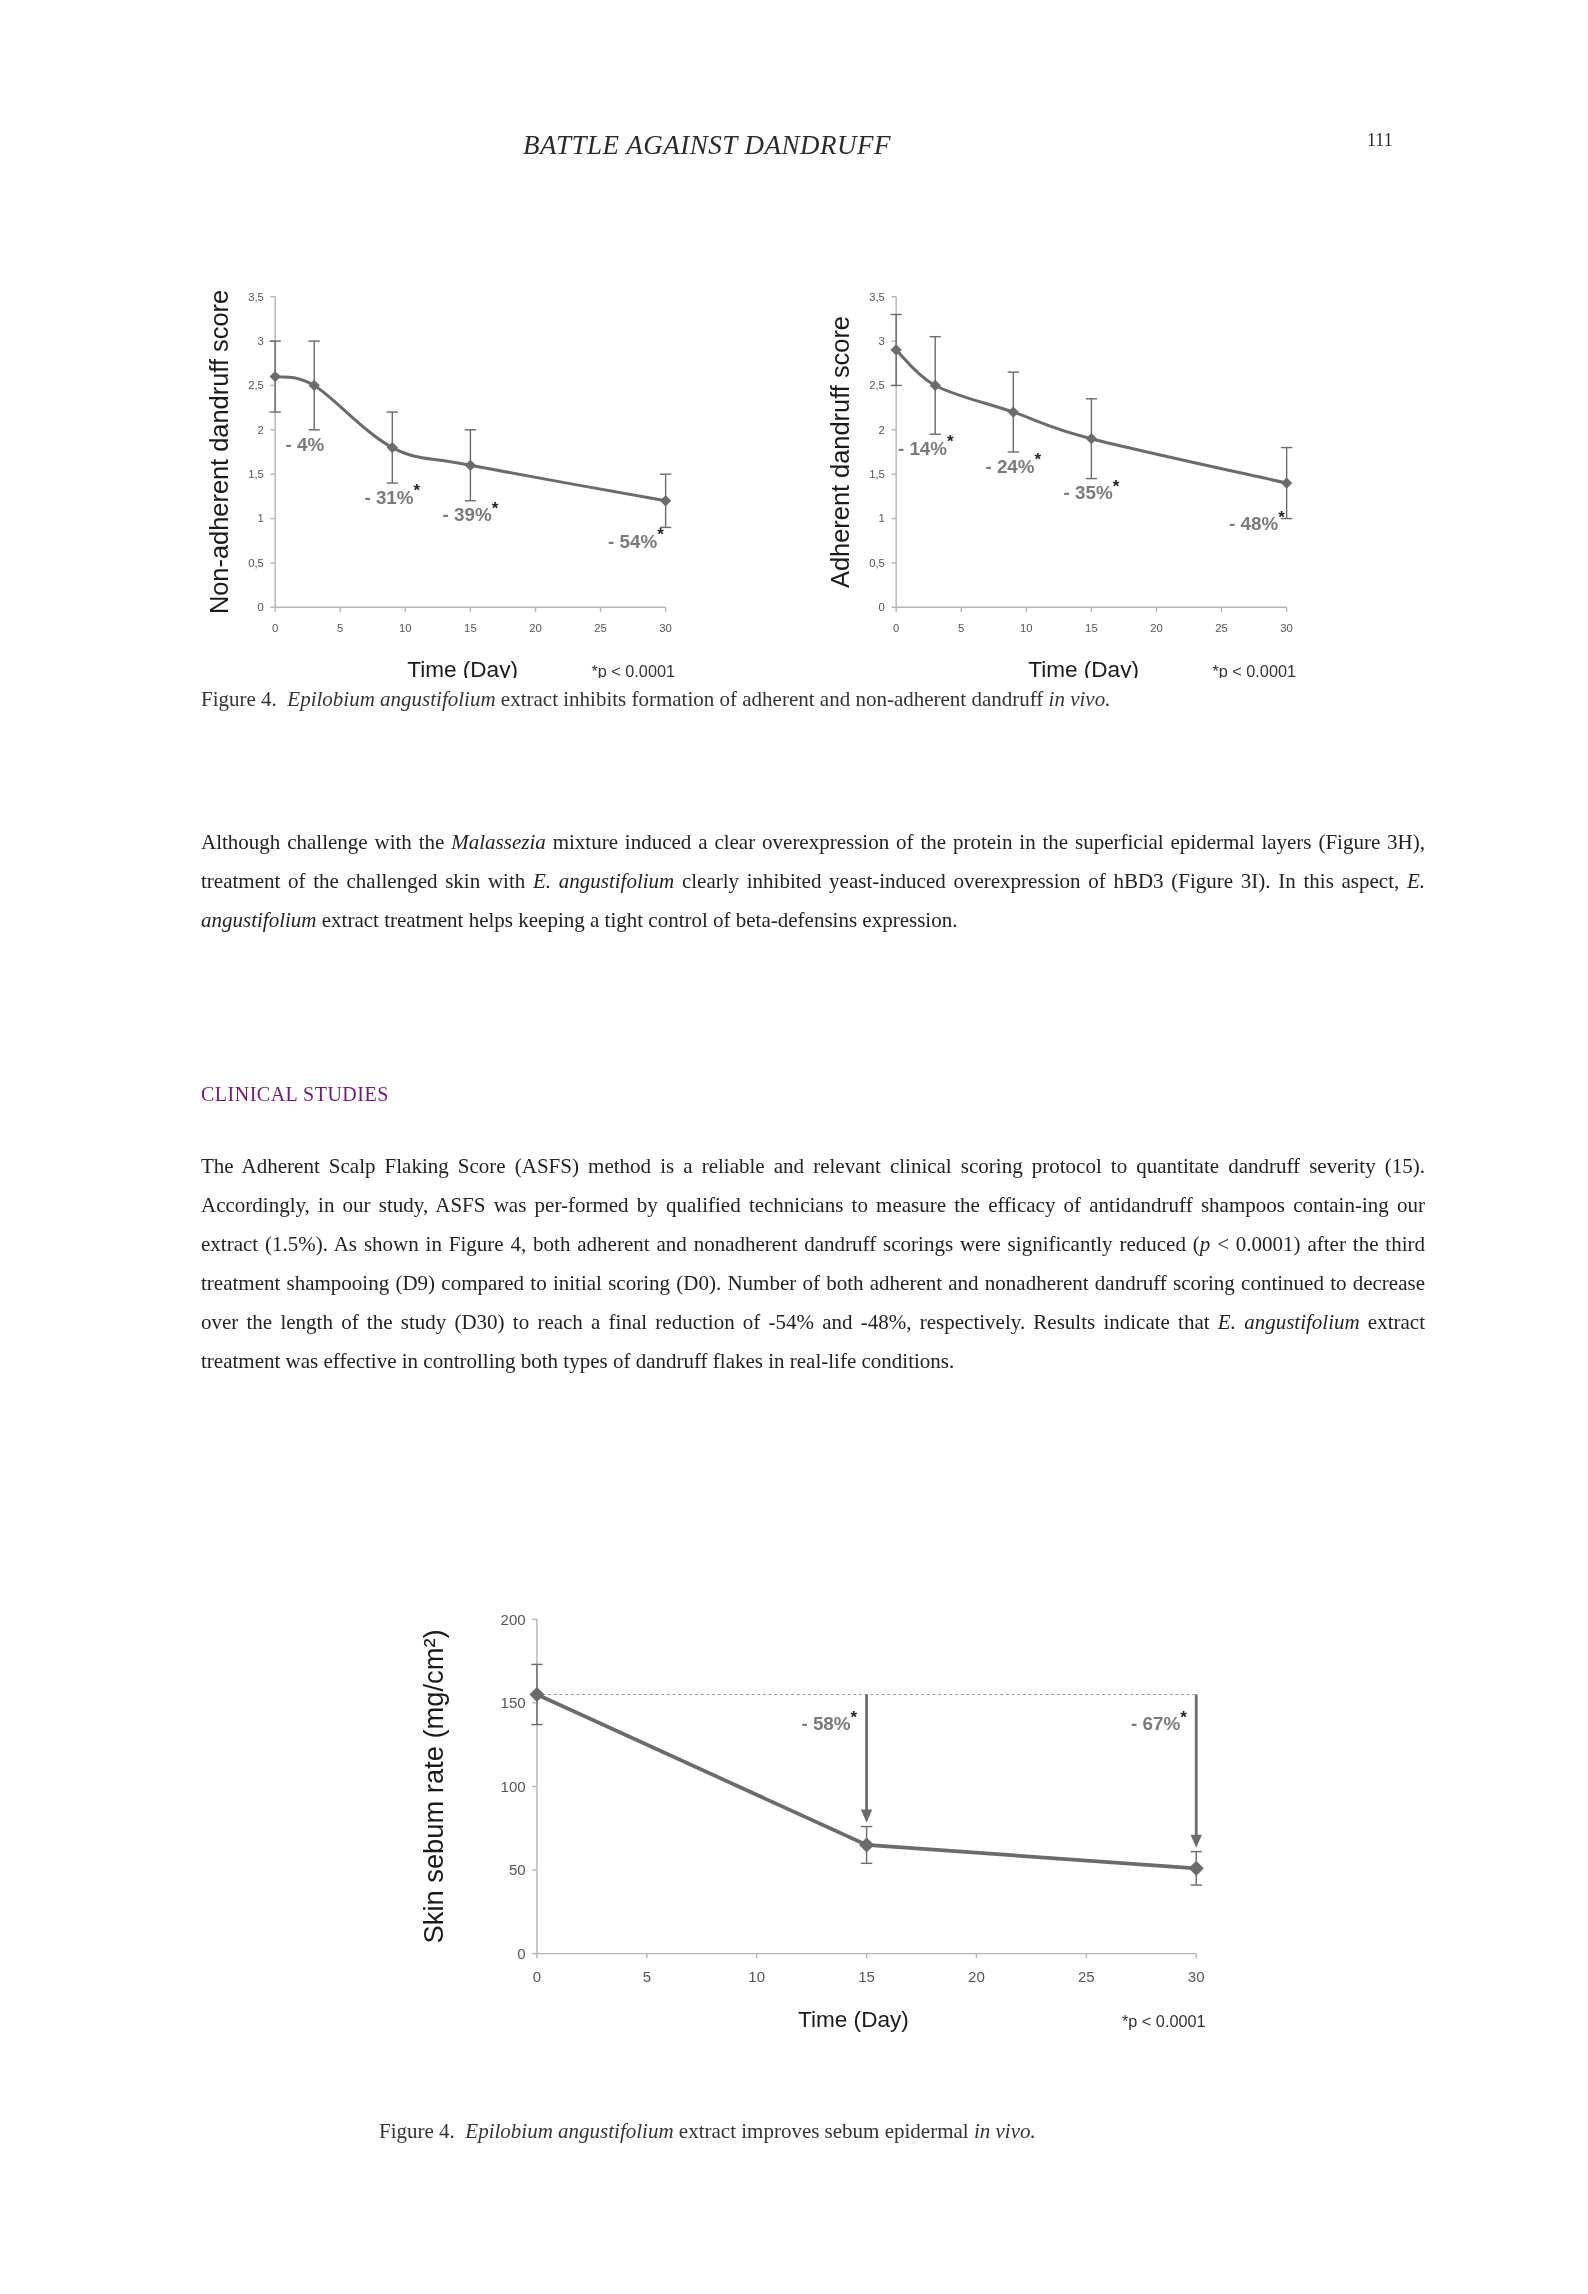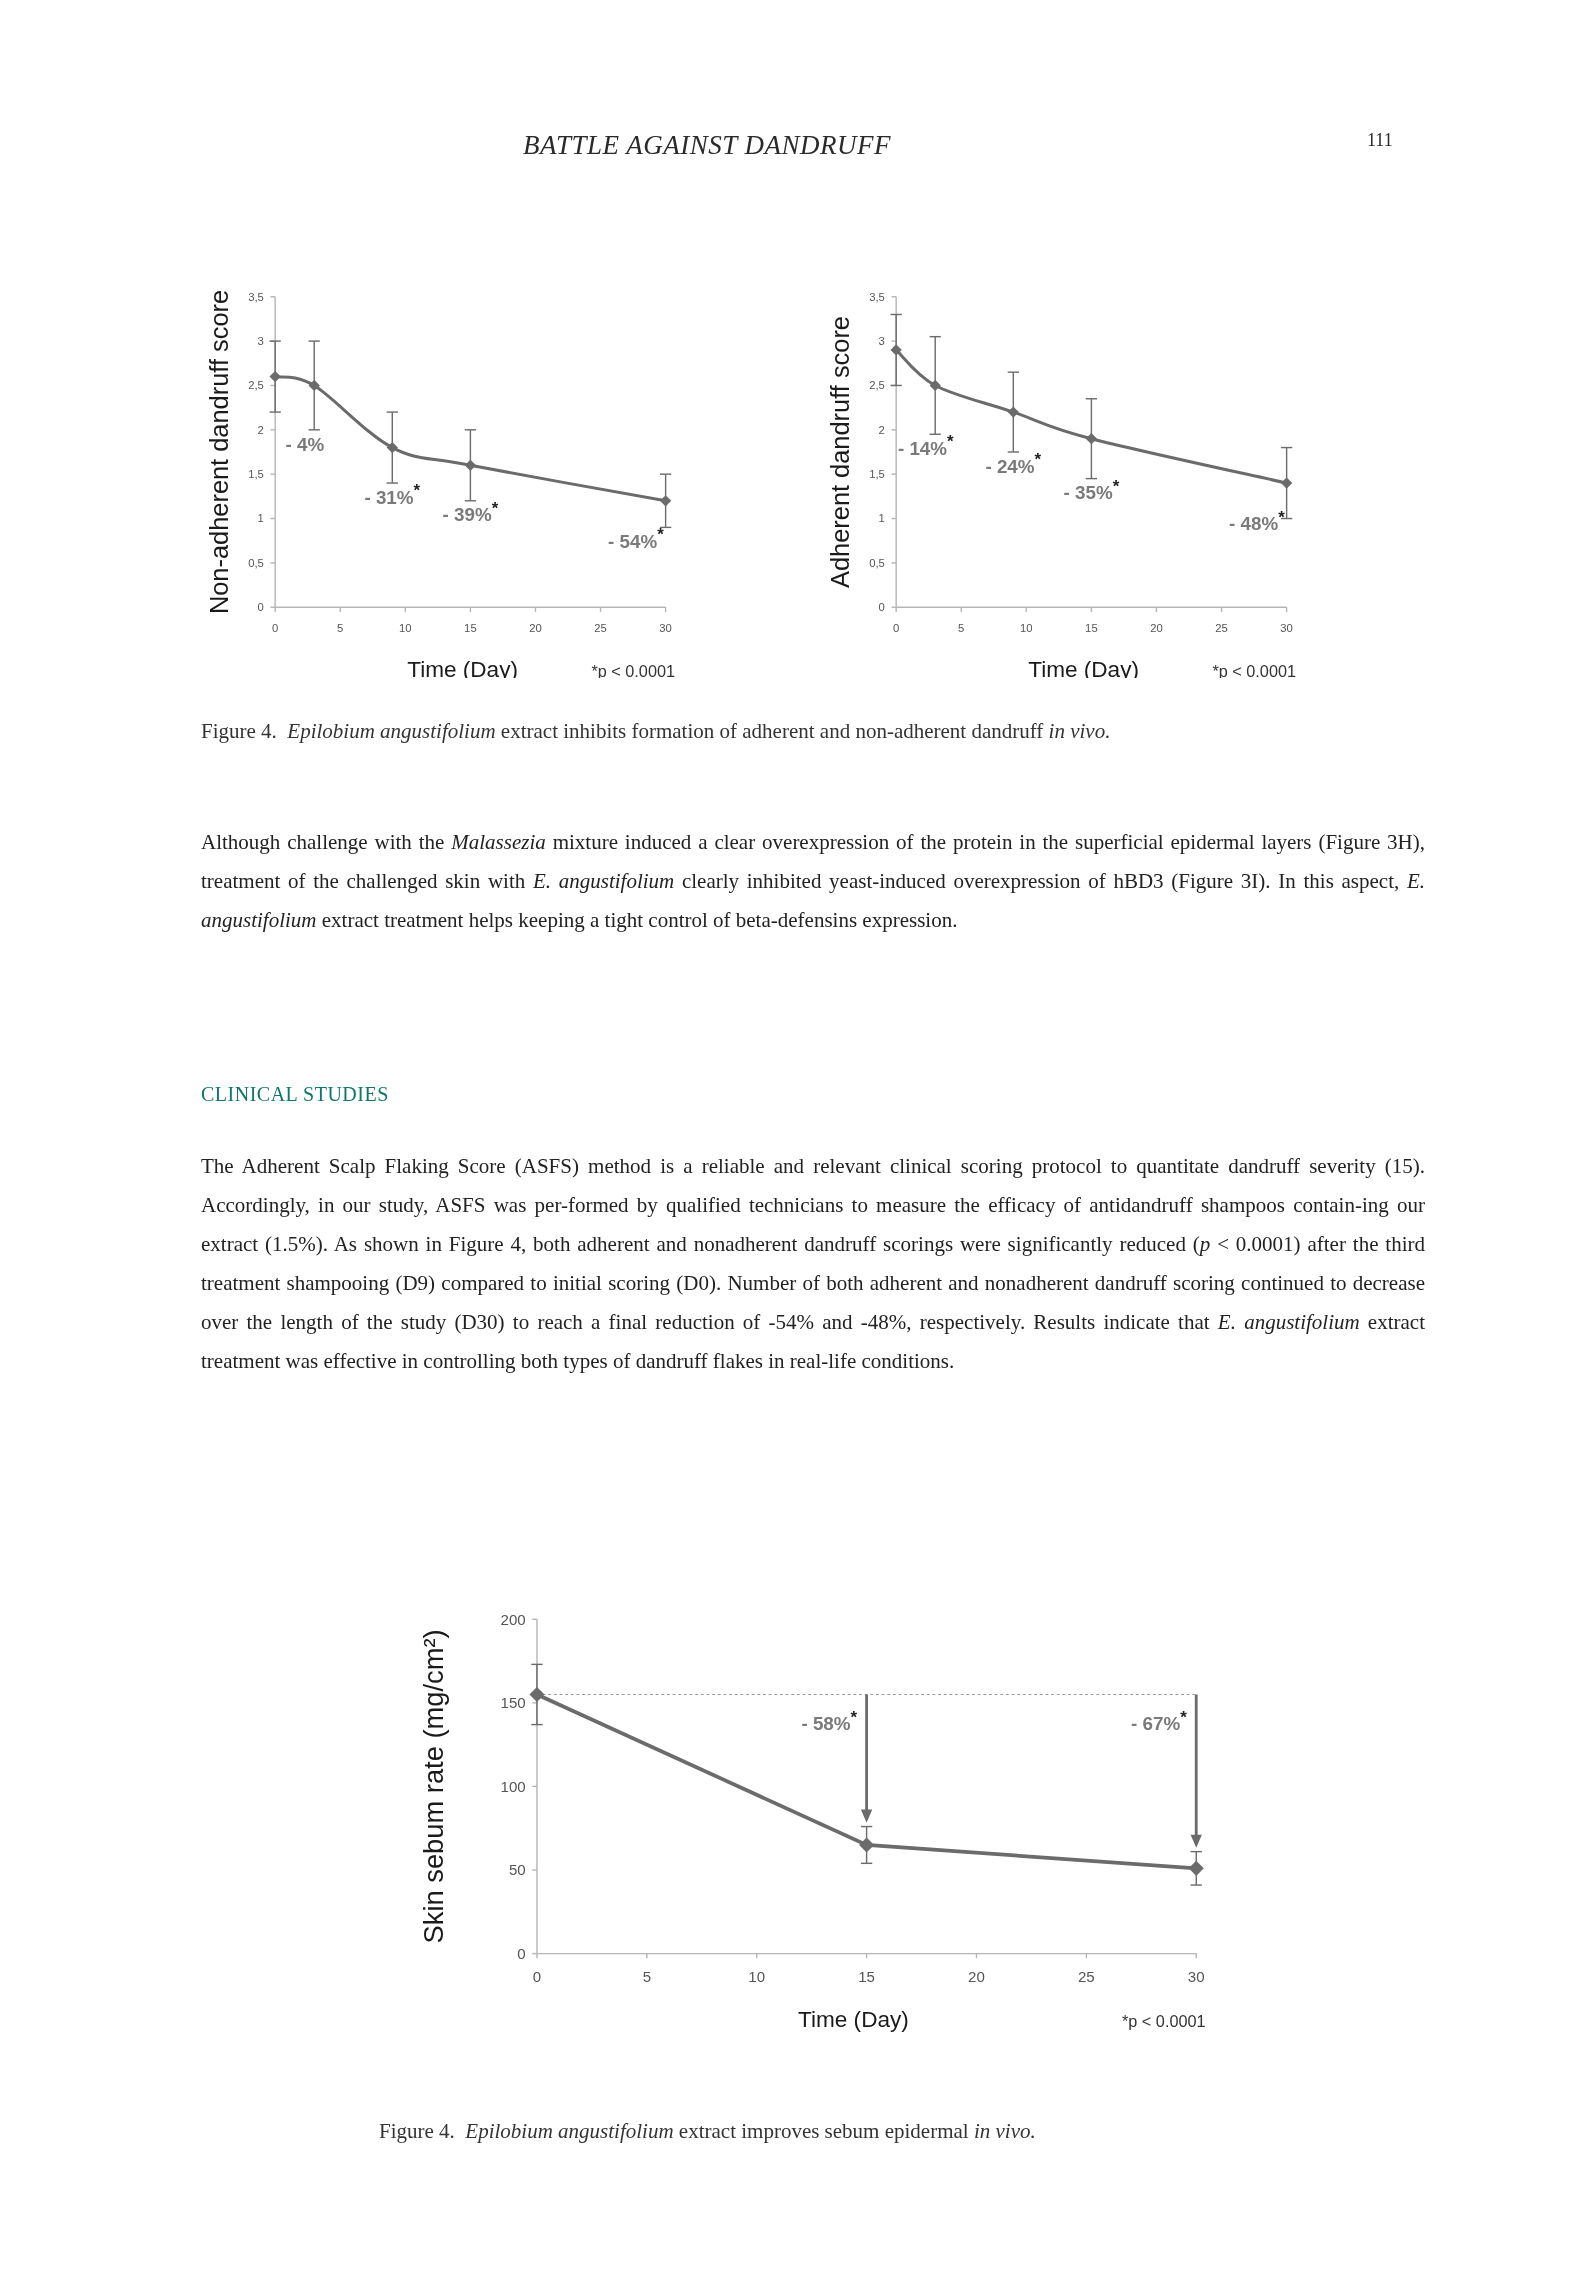--- a/index.html
+++ b/index.html
@@ -4,21 +4,21 @@
 <style>
   html, body { margin:0; padding:0; background:#ffffff; }
   body { width:1589px; height:2295px; position:relative; overflow:hidden;
          font-family:"Liberation Serif", "DejaVu Serif", serif; color:#2a2a2a; }
   .abs { position:absolute; }
   .running-head { left:523px; top:130px; font-size:27px; letter-spacing:0.5px;font-style:italic; }
   .page-num { left:1367px; top:130px; font-size:18px; }
   .caption { font-size:21px; color:#333; }
   .caption em { font-style:italic; }
   .body-text { left:201px; width:1224px; font-size:21px; line-height:39px; text-align:justify; color:#222; }
-  .section-head { left:201px; top:1083px; font-size:20px; letter-spacing:0.5px; color:#0f766e; }
+  .section-head { left:201px; top:1083px; font-size:20px; letter-spacing:0.5px; color:#701a75; }
   .chart svg text { font-family:"Liberation Sans", "DejaVu Sans", sans-serif; }
   .chart { position:absolute; }
 </style>
 </head>
 <body>
 
 <div class="abs running-head">BATTLE AGAINST DANDRUFF</div>
 <div class="abs page-num">111</div>
 
 <div class="chart" id="chart-0" style="left:198px; top:226px; width:621px; height:452px;"><svg width="621" height="452" viewBox="0 0 660 480">
@@ -147,21 +147,21 @@
       <polygon points="123.5,163.28571428571428 129.5,169.28571428571428 123.5,175.28571428571428 117.5,169.28571428571428" fill="#6b6b6b"></polygon>
       <polygon points="206.5,191.57142857142853 212.5,197.57142857142853 206.5,203.57142857142853 200.5,197.57142857142853" fill="#6b6b6b"></polygon>
       <polygon points="289.5,219.85714285714286 295.5,225.85714285714286 289.5,231.85714285714286 283.5,225.85714285714286" fill="#6b6b6b"></polygon>
       <polygon points="497,267 503,273 497,279 491,273" fill="#6b6b6b"></polygon>
       <text x="113.5" y="243.14285714285714" text-anchor="middle" font-size="20" font-weight="bold" fill="#7a7a7a">- 14%<tspan dy="-8" font-size="18" fill="#222">*</tspan></text>
       <text x="206.5" y="262" text-anchor="middle" font-size="20" font-weight="bold" fill="#7a7a7a">- 24%<tspan dy="-8" font-size="18" fill="#222">*</tspan></text>
       <text x="289.5" y="290.28571428571433" text-anchor="middle" font-size="20" font-weight="bold" fill="#7a7a7a">- 35%<tspan dy="-8" font-size="18" fill="#222">*</tspan></text>
       <text x="495" y="323" text-anchor="end" font-size="20" font-weight="bold" fill="#7a7a7a">- 48%<tspan dy="-8" font-size="18" fill="#222">*</tspan></text>
     </svg></div>
 
-<div class="abs caption" style="left:201px; top:687px;margin-top:32px;">
+<div class="abs caption" style="left:201px; top:687px;">
   <span>Figure 4.</span>&nbsp;
   <em>Epilobium angustifolium</em><span> extract inhibits formation of adherent and non-adherent dandruff </span><em>in vivo.</em>
 </div>
 
 <div class="abs body-text" id="para1" style="top:823px;"><span>Although challenge with the </span><em>Malassezia</em><span> mixture induced a clear overexpression of the protein in the superficial epidermal layers (Figure 3H), treatment of the challenged skin with </span><em>E. angustifolium</em><span> clearly inhibited yeast-induced overexpression of hBD3 (Figure 3I). In this aspect, </span><em>E. angustifolium</em><span> extract treatment helps keeping a tight control of beta-defensins expression.</span></div>
 
 <div class="abs section-head">CLINICAL STUDIES</div>
 
 <div class="abs body-text" id="para2" style="top:1147px;"><span>The Adherent Scalp Flaking Score (ASFS) method is a reliable and relevant clinical scoring protocol to quantitate dandruff severity (15). Accordingly, in our study, ASFS was per-formed by qualified technicians to measure the efficacy of antidandruff shampoos contain-ing our extract (1.5%). As shown in Figure 4, both adherent and nonadherent dandruff scorings were significantly reduced (</span><em>p</em><span> &lt; 0.0001) after the third treatment shampooing (D9) compared to initial scoring (D0). Number of both adherent and nonadherent dandruff scoring continued to decrease over the length of the study (D30) to reach a final reduction of -54% and -48%, respectively. Results indicate that </span><em>E. angustifolium</em><span> extract treatment was effective in controlling both types of dandruff flakes in real-life conditions.</span></div>
 

